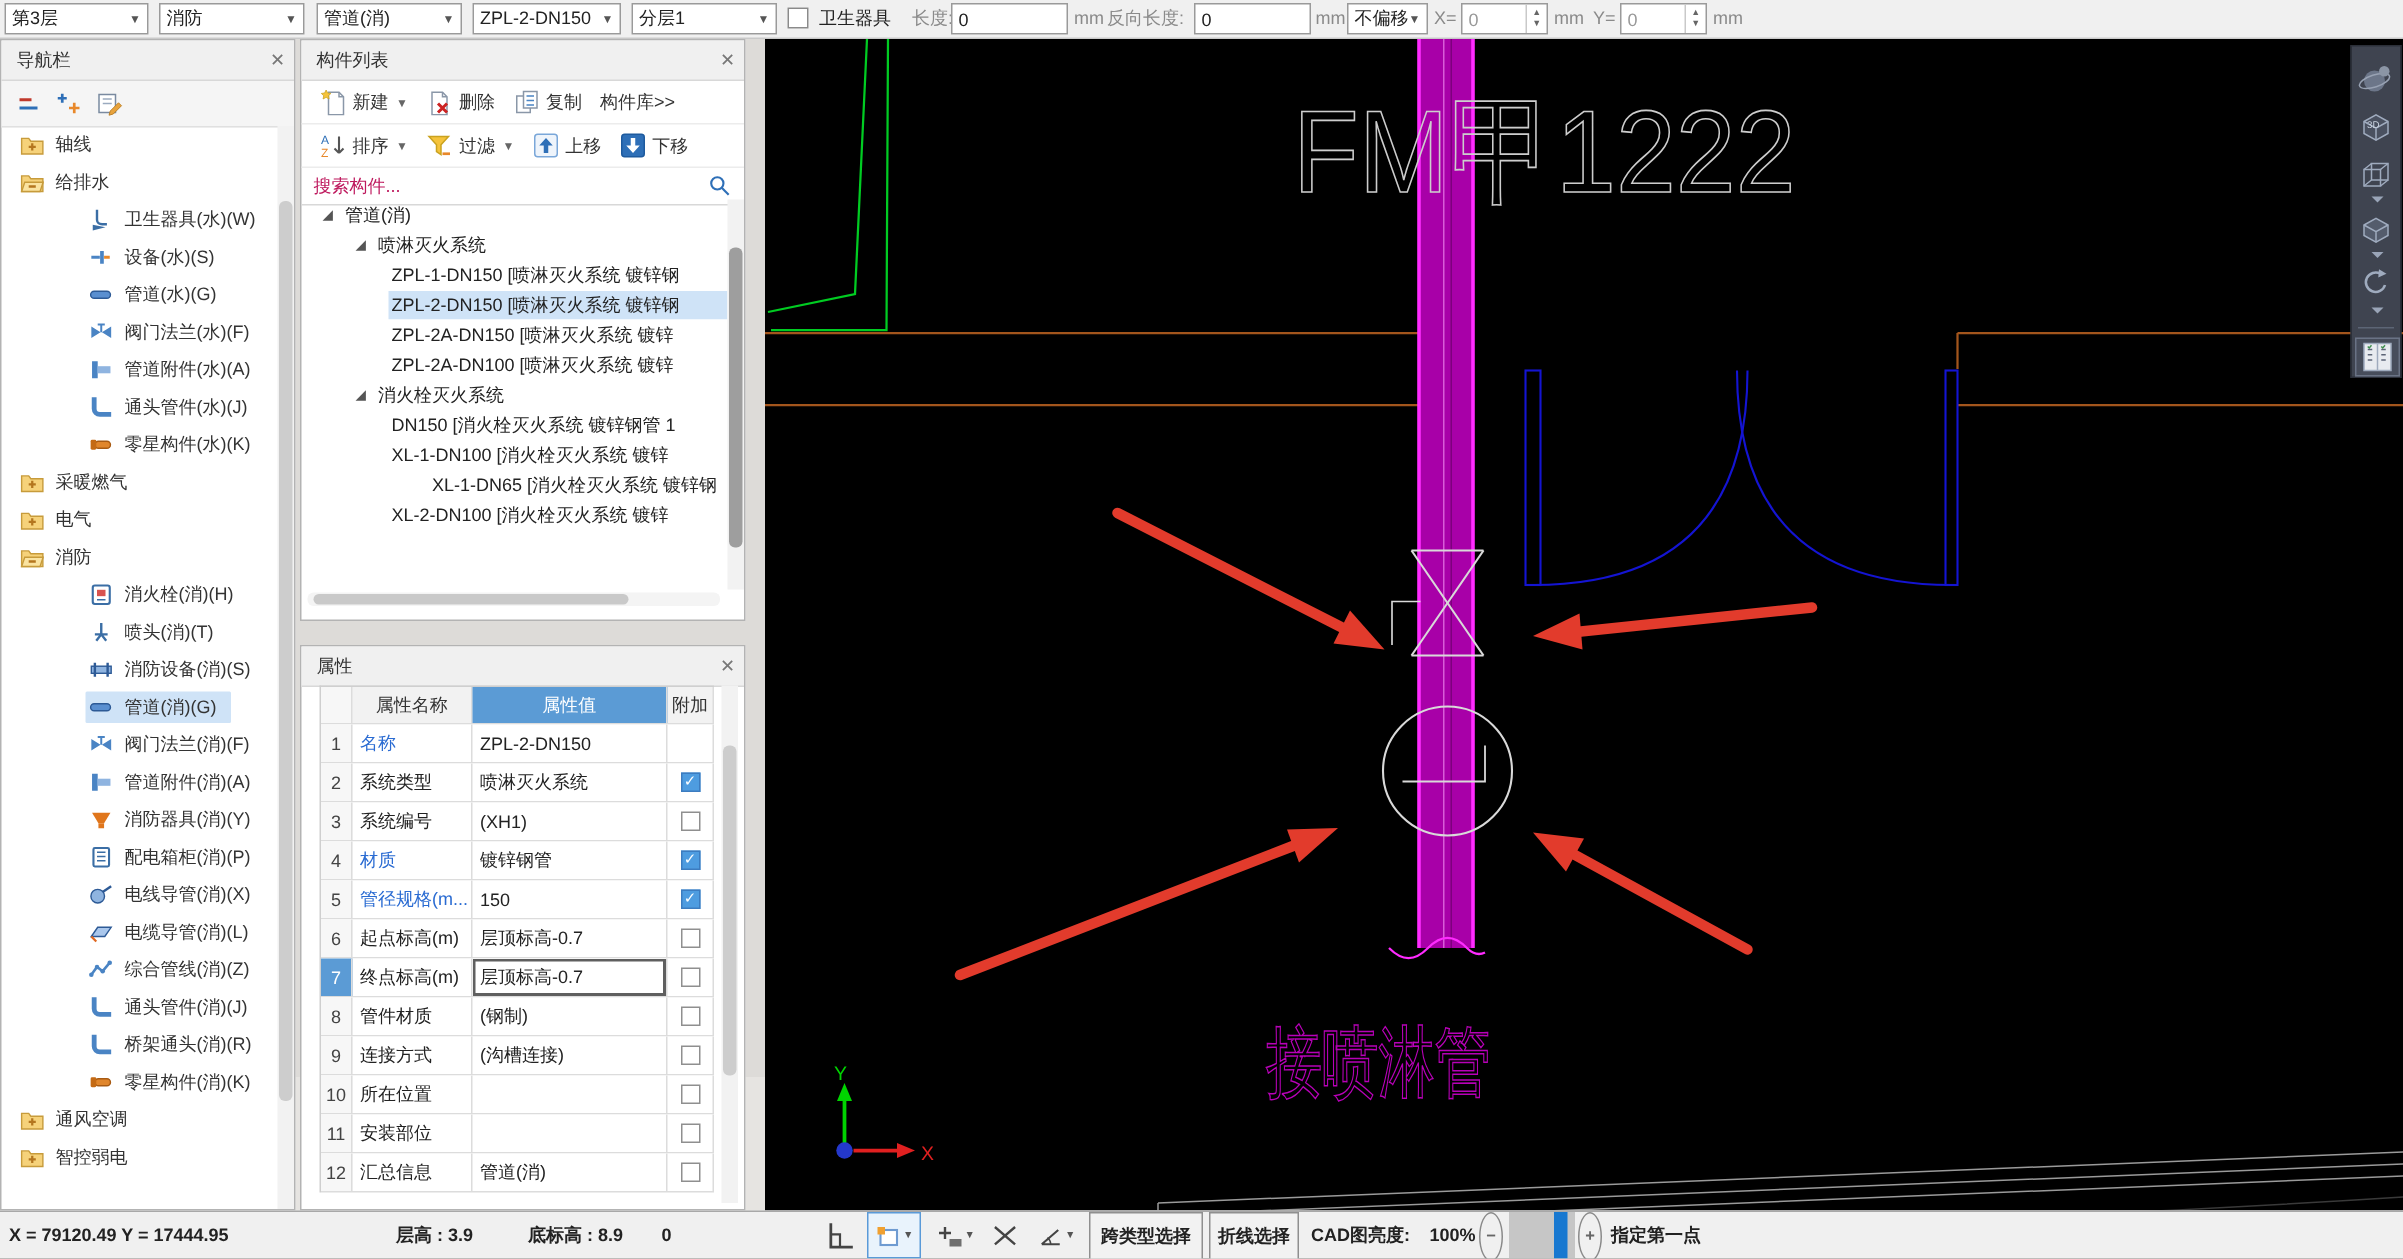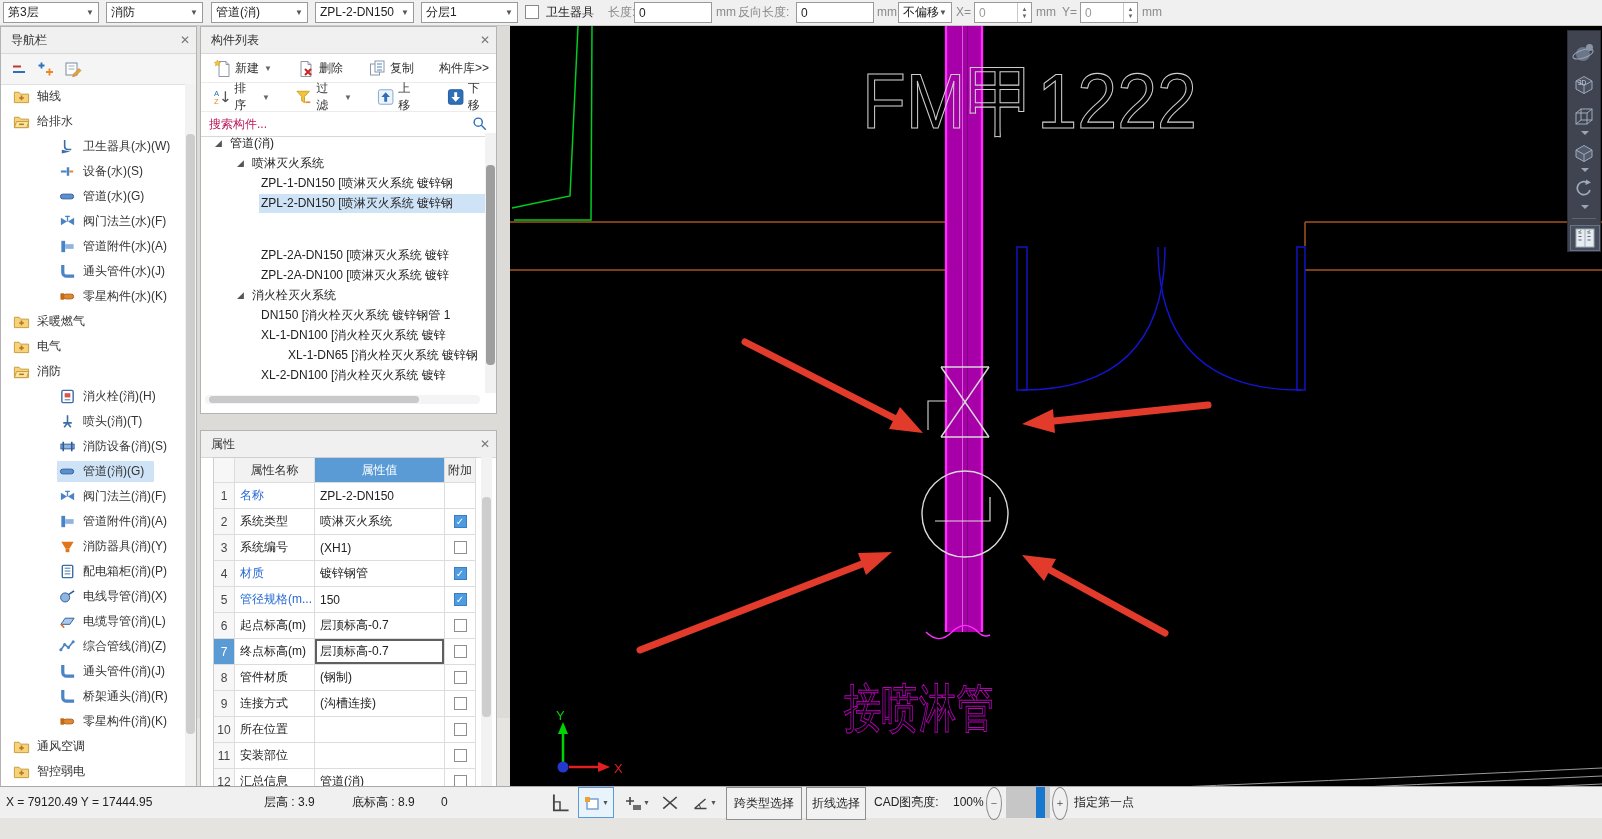--- a/index.html
+++ b/index.html
@@ -28,21 +28,21 @@
   .nav-row{height:25px;display:flex;align-items:center;white-space:nowrap;}
   .nav-row.folder{padding-left:10px;}
   .nav-row.item{padding-left:56px;}
   .nav-row .selbox{display:flex;align-items:center;padding:2px 10px 2px 2px;border-radius:1px;}
   .nav-row.selected .selbox{background:#cfe3f7;}
   .nav-row .tico{width:17px;height:17px;display:inline-block;flex:none;}
   .nav-row .lbl{margin-left:7px;color:#333;}
   .vsb{position:absolute;width:11px;background:#f2f2f2;}
   .vsb .thumb{position:absolute;left:1px;width:9px;background:#cdcdcd;border-radius:4px;}
   
-  .btnrow{height:28px;display:flex;align-items:center;padding-left:7px;gap:15px;border-bottom:1px solid #ececec;}
+  .btnrow{height:28px;display:flex;align-items:center;padding-left:7px;gap:2px;border-bottom:1px solid #ececec;}
   .tbtn{display:flex;align-items:center;gap:4px;padding:2px 5px;color:#333;}
   .tbtn .tico{width:18px;height:18px;display:inline-block;}
   .tbtn .caret{font-size:8px;color:#666;margin-left:1px;}
   .searchrow{height:24px;border-bottom:1px solid #d8d8d8;position:relative;display:flex;align-items:center;}
   .searchrow .ph{color:#be185d;padding-left:8px;}
   .searchrow .mag{position:absolute;right:8px;top:4px;width:16px;height:16px;}
   .ctree{position:absolute;left:0;top:106px;right:11px;height:260px;overflow:hidden;}
   .crow{height:20px;display:flex;align-items:center;white-space:nowrap;overflow:hidden;}
   .crow .tri{font-size:9px;color:#555;margin-right:6px;}
   .crow .clbl{padding:1px 2px;color:#222;}
@@ -67,21 +67,21 @@
   .cb.on{background:#4e9ce0;border-color:#3c7cc0;color:#fff;font-size:10px;line-height:11px;text-align:center;}
   
   .canvas{position:absolute;left:510px;top:26px;width:1092px;height:781px;background:#000;overflow:hidden;}
   
   .palette{position:absolute;left:1567px;top:30px;width:34px;height:222px;background:#3f4450;border:1px solid #2b2f38;box-sizing:border-box;}
   .palette .pic{position:absolute;left:4px;width:24px;height:24px;}
   .palette .pcaret{position:absolute;left:13px;width:0;height:0;border-left:4px solid transparent;border-right:4px solid transparent;border-top:4px solid #9aa5b8;}
   .palette .pdiv{position:absolute;left:4px;width:24px;height:1px;background:#5c6575;}
   .palette .pbox{position:absolute;left:2px;width:28px;height:24px;border:1px solid #6a7385;background:#474d5b;}
   
-  .statusbar{position:absolute;left:0;top:786px;width:1602px;height:32px;background:#f0f0f0;border-top:1px solid #a8a8a8;box-sizing:border-box;}
+  .statusbar{position:absolute;left:0;top:807px;width:1602px;height:32px;background:#f0f0f0;border-top:1px solid #a8a8a8;box-sizing:border-box;font-weight:bold;}
   .statusbar .abs{position:absolute;top:0;height:31px;line-height:31px;}
   .sbtn{border:1px solid #8f8f8f;background:#f2f2f2;text-align:center;height:22px;line-height:22px;top:4px;}
   .sico{top:4px;width:24px;height:22px;border:1px solid transparent;box-sizing:border-box;display:flex;align-items:center;justify-content:center;}
   .sico.active{border:1px solid #5a9ad8;background:#e9f3fc;}
   .sico .caret{font-size:7px;color:#555;margin-left:1px;}
   .circlebtn{top:9px;width:14px;height:14px;border:1px solid #8a8a8a;border-radius:50%;color:#666;font-size:11px;line-height:12px;text-align:center;}
   .slidertrack{top:15px;width:44px;height:3px;background:#c6c6c6;}
   .sliderhandle{top:8px;width:9px;height:16px;background:#1878d0;}
   .tico svg,.pic svg,.mag svg,.sico svg{width:100%;height:100%;display:block;}
 </style>
@@ -578,21 +578,21 @@
         <div class="crow" style="padding-left: 36px;">
           <span class="tri">◢</span>
           <span class="clbl">喷淋灭火系统</span>
         </div>
         <div class="crow" style="padding-left: 58px;">
           <span class="clbl">ZPL-1-DN150 [喷淋灭火系统 镀锌钢</span>
         </div>
         <div class="crow selected" style="padding-left: 58px;">
           <span class="clbl">ZPL-2-DN150 [喷淋灭火系统 镀锌钢</span>
         </div>
-        <div class="crow" style="padding-left: 58px; margin-top: 32px;">
+        <div class="crow" style="padding-left: 58px;">
           <span class="clbl">ZPL-2A-DN150 [喷淋灭火系统 镀锌</span>
         </div>
         <div class="crow" style="padding-left: 58px;">
           <span class="clbl">ZPL-2A-DN100 [喷淋灭火系统 镀锌</span>
         </div>
         <div class="crow" style="padding-left: 36px;">
           <span class="tri">◢</span>
           <span class="clbl">消火栓灭火系统</span>
         </div>
         <div class="crow" style="padding-left: 58px;">

